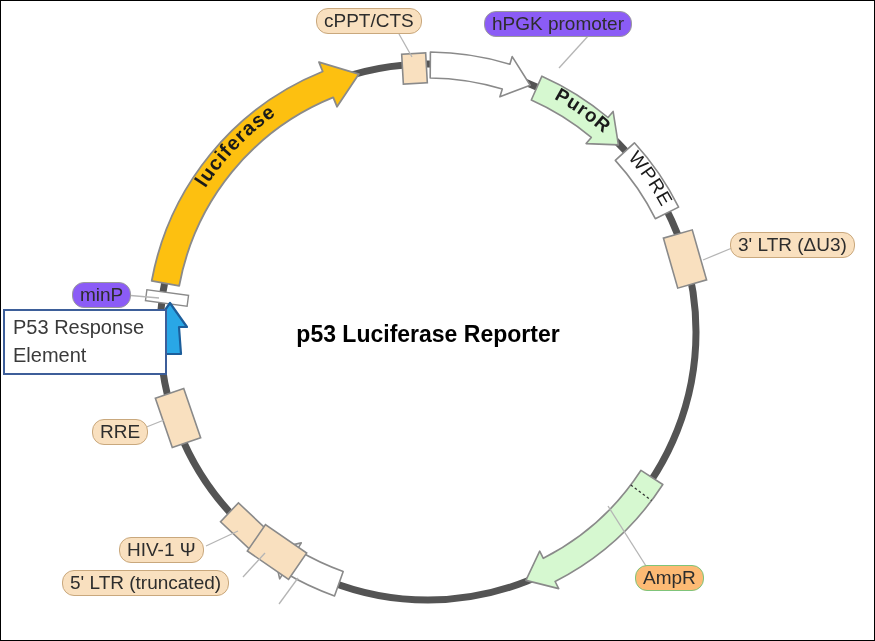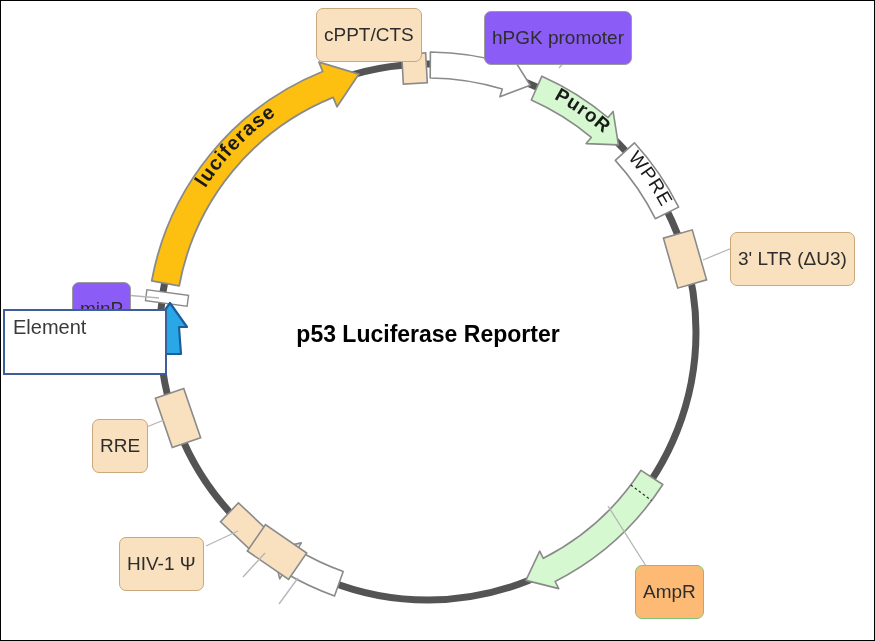--- a/index.html
+++ b/index.html
@@ -5,21 +5,21 @@
   html,body { margin:0; padding:0; background:#ffffff; }
   #canvas {
     position:relative; width:875px; height:641px; background:#ffffff;
     border:1px solid #000000; box-sizing:border-box; overflow:hidden;
     font-family:"Liberation Sans", sans-serif;
   }
   #map-svg { position:absolute; left:0; top:0; }
   .lbl {
     position:absolute; white-space:nowrap;
     font-size:19px; line-height:1.15; color:#2d2d2d;
-    padding:15px 7px; border-radius:7px;
+    padding:1px 7px; border-radius:12px;
   }
   .lbl.tan   { background:#F9E0BF; border:1.5px solid #C9A87D; }
   .lbl.white { background:#8b5cf6; border:1.5px solid #9B9B9B; }
   .lbl.green { background:#fdba74; border:1.5px solid #7FC47A; }
   .p53box {
     position:absolute; left:2px; top:308px; width:152px; height:60px;
     background:#ffffff; border:2px solid #3D5E99; box-sizing:content-box;
     font-size:20px; line-height:1.4; color:#3a3a3a; padding:2px 0 0 8px;
   }
   .title {
@@ -93,21 +93,23 @@
       <line x1="142" y1="338" x2="160" y2="341" stroke="#555555"></line>
     </g>
   </svg>
 
   <div class="title">p53 Luciferase Reporter</div>
 
   <div class="lbl tan" style="left:315px; top:7px;">cPPT/CTS</div>
   <div class="lbl white" style="left:483px; top:10px;">hPGK promoter</div>
   <div class="lbl tan" style="left:729px; top:231px;">3' LTR (ΔU3)</div>
   <div class="lbl green" style="left:634px; top:564px;">AmpR</div>
+  <div class="lbl tan" style="left:61px; top:569px;">5' LTR (truncated)</div>
   <div class="lbl tan" style="left:118px; top:536px;">HIV-1 Ψ</div>
   <div class="lbl tan" style="left:91px; top:418px;">RRE</div>
   <div class="lbl white" style="left:71px; top:281px;">minP</div>
 
   <div class="p53box">
+    <div>P53 Response</div>
     <div>Element</div>
   </div>
 
 </div>
 
 </body></html>

